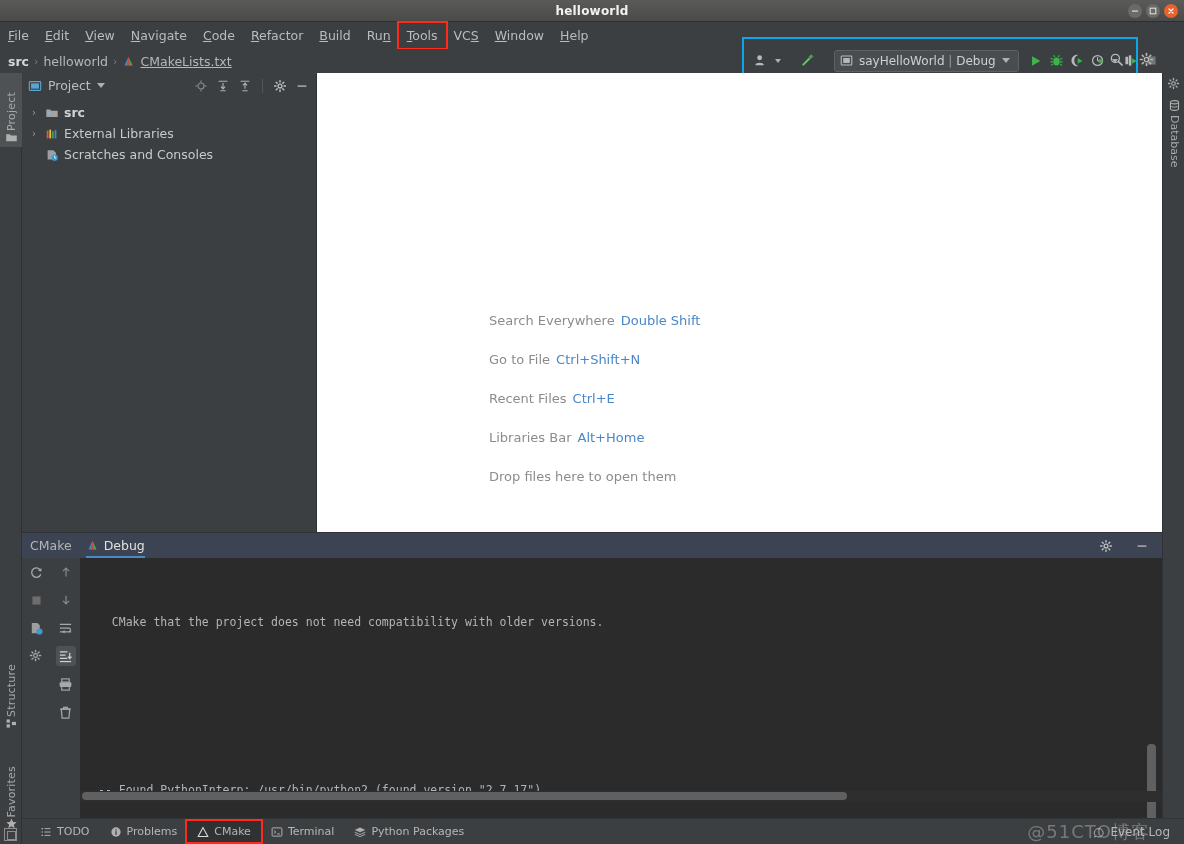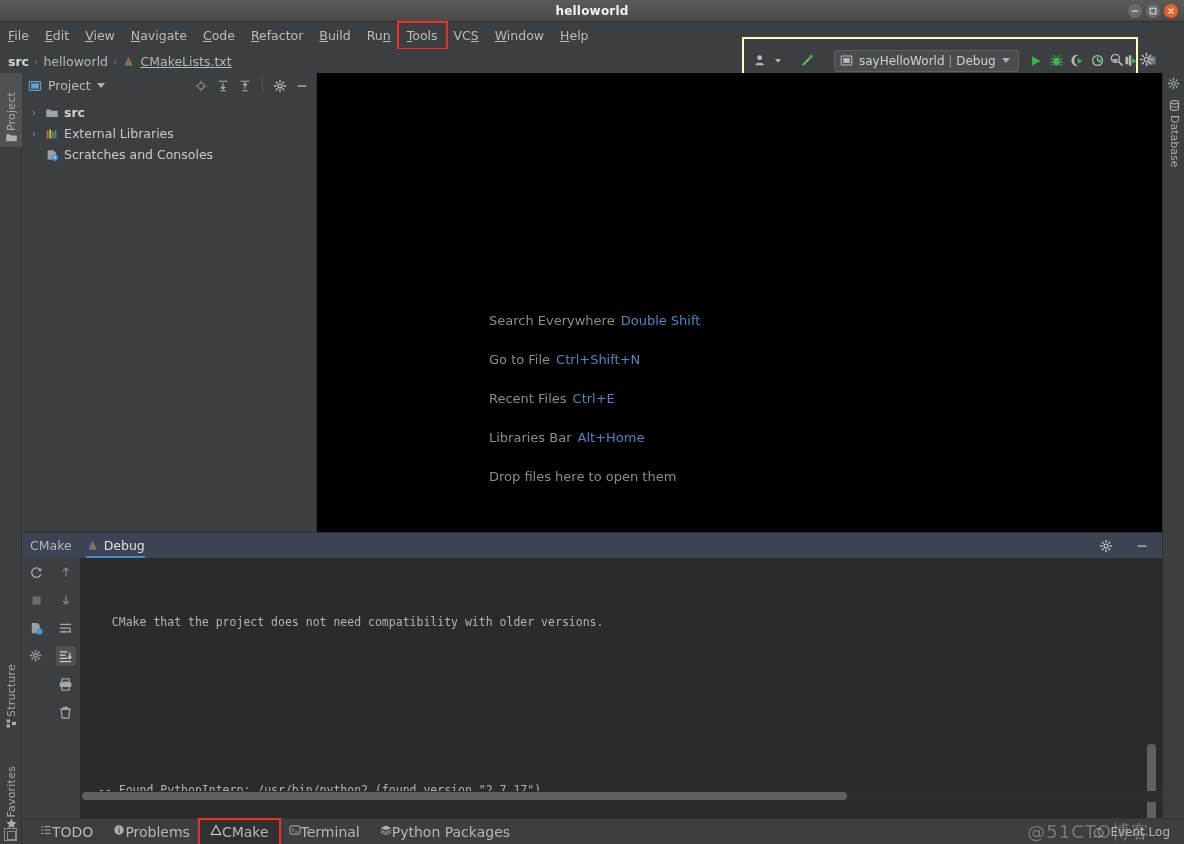--- a/index.html
+++ b/index.html
@@ -51,21 +51,21 @@
     background: #3c3f41; display: flex; align-items: center; padding-left: 8px;
     font-size: 12.5px; color: #b7b7b7;
   }
   .crumb { display: flex; align-items: center; gap: 4px; }
   .crumb.bold { color: #d6d6d6; font-weight: bold; }
   .crumb-sep { color: #7a7a7a; margin: 0 5px; font-size: 11px; }
 
   
   .toolbar-right {
     position: absolute; left: 742px; top: 37px; width: 396px; height: 47px;
-    border: 2px solid #fef9c3;
+    border: 2px solid #0ea5e9;
   }
   .toolbar-inner {
     position: absolute; left: 0; top: 0; width: 100%; height: 100%;
     display: flex; align-items: center; padding-left: 10px; gap: 6px;
   }
   .tb-icon {
     width: 20px; height: 20px; display: flex; align-items: center;
     justify-content: center; color: #aeaeae;
   }
   .tb-sep { width: 1px; height: 16px; background: #585b5d; margin: 0 3px; }
@@ -129,21 +129,21 @@
   .tree-row {
     height: 21px; display: flex; align-items: center; gap: 5px; padding-left: 6px;
   }
   .tw { width: 12px; text-align: center; color: #9a9a9a; font-size: 10px; }
   .tree-row .nm { white-space: nowrap; }
   .tree-row .nm.bold { font-weight: bold; color: #d2d2d2; }
 
   
   .editor {
     position: absolute; left: 317px; top: 73px; width: 845px; height: 459px;
-    background: #000000;
+    background: #ffffff;
   }
   .tips {
     position: absolute; left: 172px; top: 240px;
     display: flex; flex-direction: column; gap: 24px;
   }
   .tip { font-size: 13px; color: #8c8c8c; white-space: nowrap; }
   .tip .key { color: #4a86c8; margin-left: 6px; }
 
   
   .cmake-panel {
@@ -189,22 +189,22 @@
   .hscroll-thumb {
     position: absolute; left: 60px; bottom: 2px; width: 765px; height: 8px;
     background: #5e6061; border-radius: 4px;
   }
   .twbar {
     position: absolute; left: 22px; bottom: 0; width: 1162px; height: 26px;
     background: #3c3f41; display: flex; align-items: center; gap: 0px;
     padding-left: 8px; border-top: 1px solid #323436;
   }
   .twtab {
-    font-size: 14px; color: #b6b6b6; display: flex; align-items: flex-start;
-    padding: 3px 10px; white-space: nowrap;
+    font-size: 11px; color: #b6b6b6; display: flex; align-items: flex-end;
+    gap: 5px; padding: 3px 10px; white-space: nowrap;
   }
   .twtab.hl { outline: 2px solid #ff2a1a; background: #2f3133; padding: 4px 10px; }
   .twbar .spacer { flex: 1; }
   .event-log { font-size: 12px; color: #b6b6b6; display: flex; align-items: flex-end; gap: 5px; padding-right: 14px; }
   .watermark {
     position: absolute; right: 34px; bottom: 0px; font-size: 18px;
     color: rgba(190,190,190,.45); letter-spacing: 1px; pointer-events: none;
   }
   .corner-box {
     position: absolute; left: 4px; bottom: 3px; width: 13px; height: 13px;

